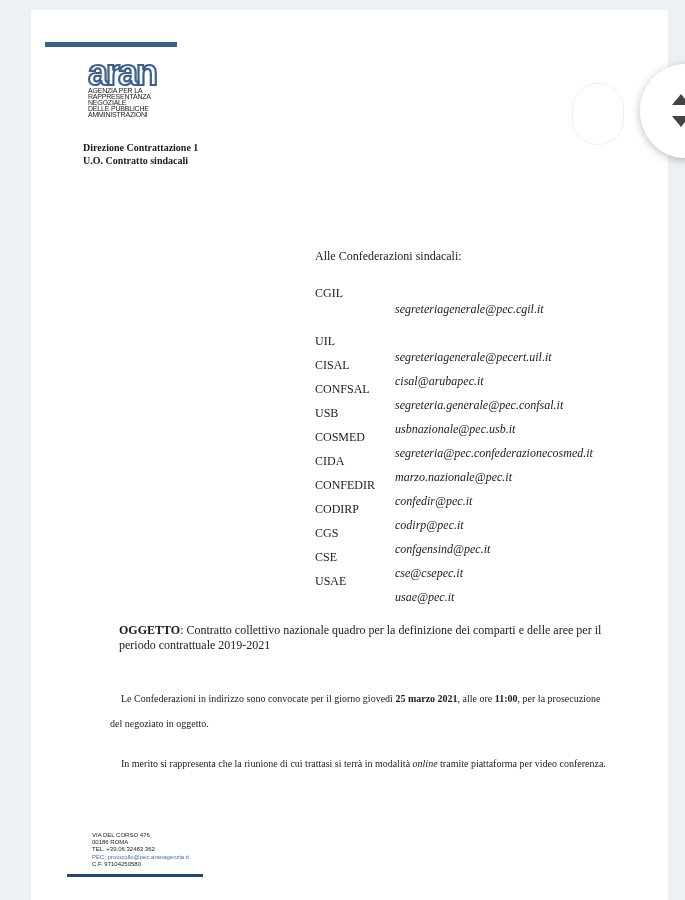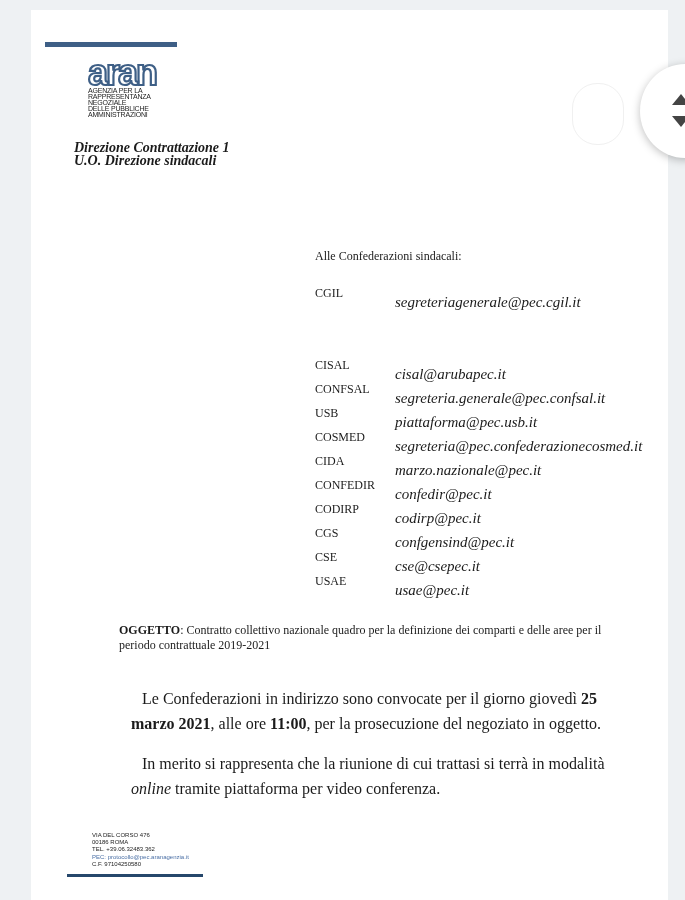--- a/index.html
+++ b/index.html
@@ -10,28 +10,28 @@
     color:#1b1b1b;
   }
   .page {
     position:absolute; left:31px; top:10px; width:637px; height:900px;
     background:#ffffff;
   }
   .abs { position:absolute; }
   .top-rule { left:14px; top:32px; width:132px; height:5px; background:#3e5f86; }
   .logo { left:57px; top:45px; width:90px; height:36px; }
   .agency { left:57px; top:78px; font-family:"Liberation Sans", sans-serif; font-size:7px; line-height:6px; color:#222; letter-spacing:-0.2px; }
-  .dept { left:43px; top:131px; font-style:italic; font-weight:bold; font-size:14px; line-height:13px; }
+  .dept { left:52px; top:131px; font-weight:bold; font-size:10px; line-height:13px; }
   .addressee-title { left:284px; top:223px; font-size:12px;margin-top:16px; }
   .rec-row { left:284px; font-size:12px; height:16px; width:340px;margin-top:24px; }
   .rec-name { position:absolute; left:0; top:0; }
-  .rec-email { position:absolute; left:80px; top:8px; font-style:italic; font-size:15px; }
+  .rec-email { position:absolute; left:80px; top:16px; font-style:italic; font-size:12px; }
   .oggetto { left:88px; top:613px; width:500px; font-size:12px; line-height:15px; }
   .oggetto b { font-weight:bold;text-align:center; }
-  .para { left:100px; width:500px; font-size:16px; line-height:25px; text-indent:11px; }
+  .para { left:79px; width:500px; font-size:10px; line-height:25px; text-indent:11px; }
   .footer { left:61px; top:822px; font-family:"Liberation Sans", sans-serif; font-size:6px; line-height:7.2px; color:#222; }
   .footer .pec { color:#4a6fa5; }
   .bottom-rule { left:36px; top:864px; width:136px; height:3px; background:#26476b; }
   .ghost-btn {
     position:absolute; left:572px; top:83px; width:50px; height:60px;
     border:1px solid #f0f0f0; border-radius:25px; background:#fff;
   }
   .scroll-fab {
     position:absolute; left:640px; top:64px; width:90px; height:94px;
     border-radius:50%; background:#ffffff;
@@ -55,40 +55,44 @@
   <div class="abs agency">
     <div>AGENZIA PER LA</div>
     <div>RAPPRESENTANZA</div>
     <div>NEGOZIALE</div>
     <div>DELLE PUBBLICHE</div>
     <div>AMMINISTRAZIONI</div>
   </div>
 
   <div class="abs dept">
     <div>Direzione Contrattazione 1</div>
-    <div>U.O. Direzione sindacali</div>
+    <div>U.O. Contratto sindacali</div>
   </div>
 
   <div class="abs addressee-title">Alle Confederazioni sindacali:</div>
 
   <div class="abs rec-row" style="top:252px">
       <span class="rec-name">CGIL</span>
       <span class="rec-email">segreteriagenerale@pec.cgil.it</span>
+    </div>
+  <div class="abs rec-row" style="top:300px">
+      <span class="rec-name">UIL</span>
+      <span class="rec-email">segreteriagenerale@pecert.uil.it</span>
     </div>
   <div class="abs rec-row" style="top:324px">
       <span class="rec-name">CISAL</span>
       <span class="rec-email">cisal@arubapec.it</span>
     </div>
   <div class="abs rec-row" style="top:348px">
       <span class="rec-name">CONFSAL</span>
       <span class="rec-email">segreteria.generale@pec.confsal.it</span>
     </div>
   <div class="abs rec-row" style="top:372px">
       <span class="rec-name">USB</span>
-      <span class="rec-email">piattaforma@pec.usb.it</span>
+      <span class="rec-email">usbnazionale@pec.usb.it</span>
     </div>
   <div class="abs rec-row" style="top:396px">
       <span class="rec-name">COSMED</span>
       <span class="rec-email">segreteria@pec.confederazionecosmed.it</span>
     </div>
   <div class="abs rec-row" style="top:420px">
       <span class="rec-name">CIDA</span>
       <span class="rec-email">marzo.nazionale@pec.it</span>
     </div>
   <div class="abs rec-row" style="top:468px">

